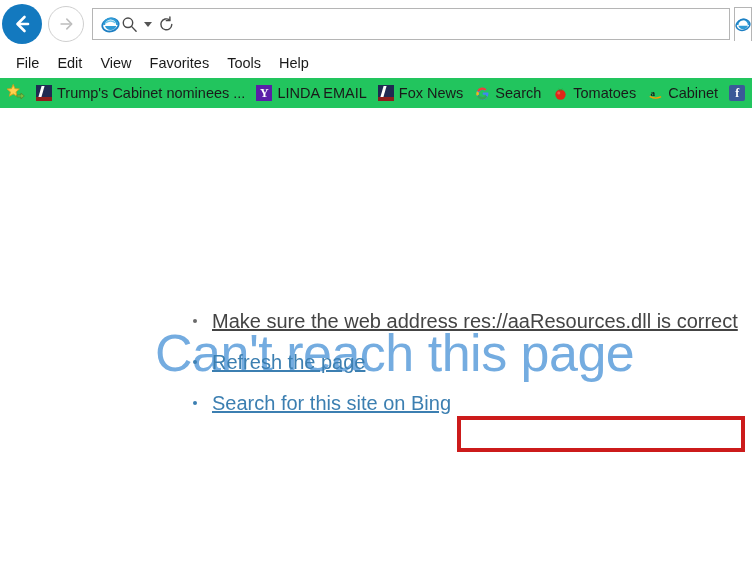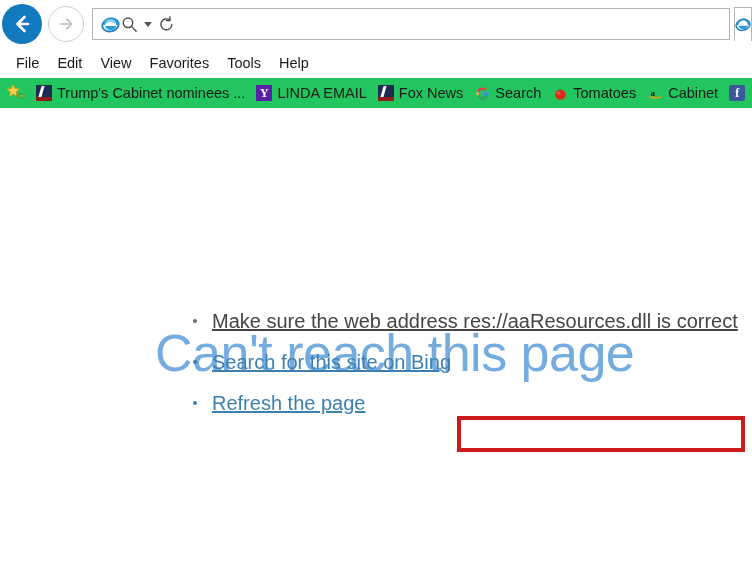--- a/index.html
+++ b/index.html
@@ -402,22 +402,22 @@
 
   <div class="content-sep"></div>
 
   <div class="page">
 
 
     <div class="headline">Can't reach this page</div>
 
     <ul class="bullets">
       <li>Make sure the web address res://aaResources.dll is correct</li>
+      <li class="link-li">Refresh the page</li>
       <li class="link-li">Search for this site on Bing</li>
-      <li class="link-li">Refresh the page</li>
     </ul>
 
     <div class="redbox"></div>
 
     <div class="more-info">
 
       <span class="more-label">More information</span>
     </div>
 
   </div>

